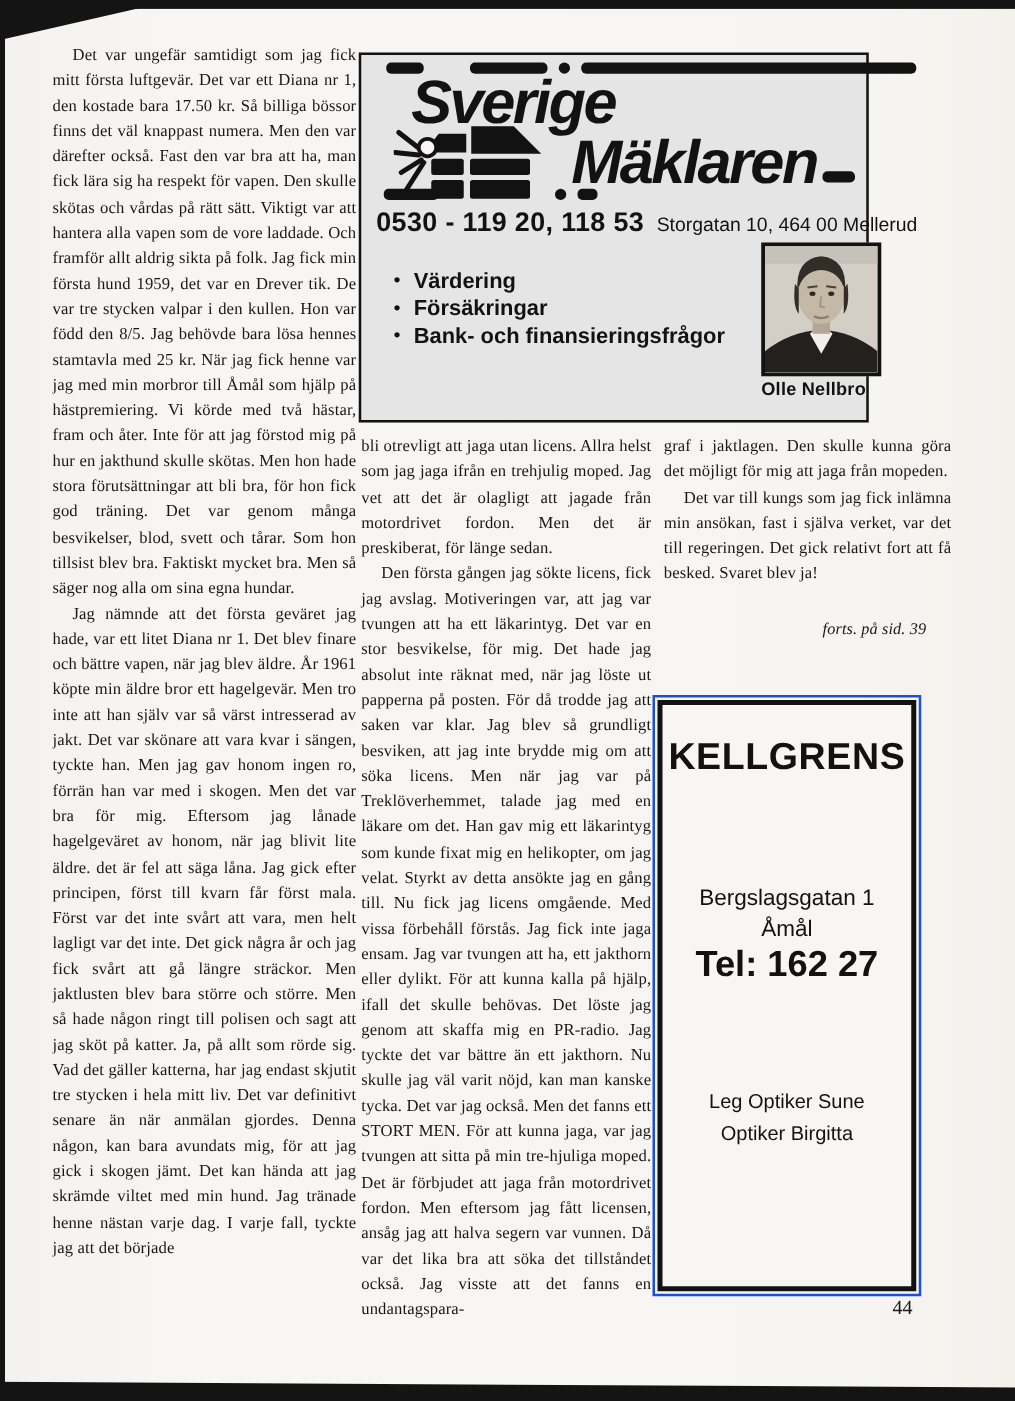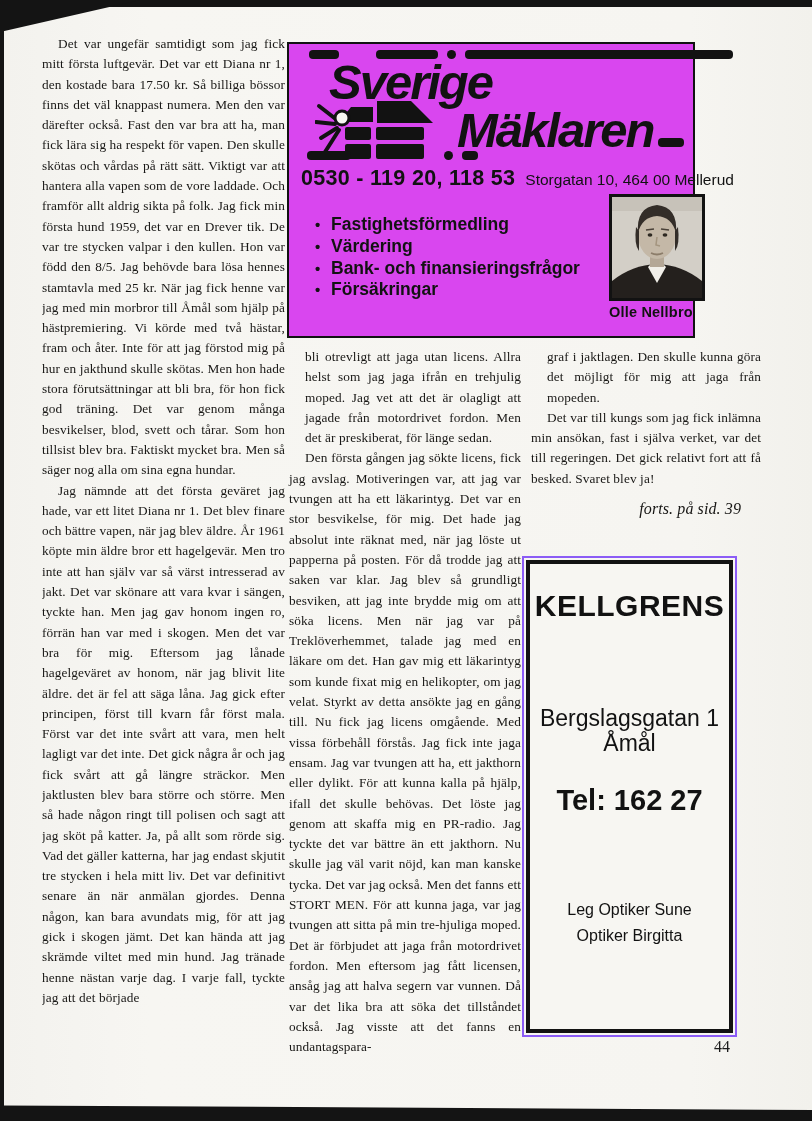--- a/index.html
+++ b/index.html
@@ -21,30 +21,30 @@
     clip-path:polygon(0 18%,100% 42%,100% 100%,0 100%);z-index:6;}
   .scan-strip-left{position:absolute;left:0;top:0;width:4px;height:1121px;background:#141414;z-index:6;}
 
   
   .col{
     position:absolute;z-index:2;color:#181715;
     font-size:13.3px;line-height:20.3px;text-align:justify;
     letter-spacing:0.1px; hyphens:auto;
   }
   .col p{margin:0;text-indent:16px;}
-  .col p.cont{text-indent:0;margin-left:16px;}
+  .col p.cont{text-indent:0;}
   .col-left{left:42px;top:34px;width:243px;height:1042px;overflow:hidden;}
   .col-mid{left:289px;top:347px;width:232px;}
   .col-right{left:531px;top:347px;width:230px;}
-  .forts{font-style:italic;text-align:right;padding-right:20px;margin-top:10px;font-size:16px;}
+  .forts{font-style:italic;text-align:right;padding-right:20px;margin-top:24px;font-size:13px;}
 
   
   .ad-maklaren{
     position:absolute;left:287px;top:42px;width:408px;height:296px;
-    border:2px solid #121212;box-sizing:border-box;background:#d946ef;z-index:3;
+    border:2px solid #121212;box-sizing:border-box;background:#e5e5e5;z-index:3;
     font-family:"Liberation Sans", sans-serif;color:#121212;
   }
   .logo{position:absolute;left:8px;top:4px;width:432px;height:116px;}
   .dashrow{position:absolute;display:flex;align-items:center;gap:9px;}
   .dash{background:#121212;height:9px;border-radius:4px;}
   .dot{background:#121212;width:9px;height:9px;border-radius:50%;}
   .brand{
     position:absolute;font-weight:bold;font-style:italic;
     font-size:49px;letter-spacing:-2px;line-height:1;color:#121212;
   }
@@ -58,32 +58,32 @@
   .services{list-style:none;margin:0;padding:0;position:absolute;left:26px;top:170px;}
   .services li{font-weight:bold;font-size:17.5px;line-height:21.8px;position:relative;padding-left:16px;}
   .services li::before{content:"•";position:absolute;left:0;top:0;font-size:15px;}
   .agent{position:absolute;left:320px;top:150px;width:100px;text-align:left;}
   .agent .photo{border:3px solid #121212;width:96px;height:107px;box-sizing:border-box;background:#d8d4cd;}
   .agent .caption{font-weight:bold;font-size:14.5px;margin-top:3px;letter-spacing:0.2px;}
 
   
   .ad-kellgrens{
     position:absolute;left:522px;top:556px;width:215px;height:481px;box-sizing:border-box;
-    border:2px solid #8b5cf6;padding:2px;background:#f7f6f2;z-index:3;
+    border:2px solid #1d4ed8;padding:2px;background:#f7f6f2;z-index:3;
     font-family:"Liberation Sans", sans-serif;color:#121212;
   }
   .ad-kellgrens .inner{
     border:4px solid #121212;width:100%;height:100%;box-sizing:border-box;
     display:flex;flex-direction:column;align-items:center;text-align:center;
   }
   .opt-name{font-weight:bold;font-size:30px;line-height:40px;letter-spacing:0.5px;}
   .opt-name.first{margin-top:22px;}
-  .opt-addr{font-size:23px;line-height:25px;}
+  .opt-addr{font-size:18px;line-height:25px;}
   .opt-addr.first{margin-top:80px;}
-  .opt-tel{font-weight:bold;font-size:29px;margin-top:28px;}
+  .opt-tel{font-weight:bold;font-size:29px;}
   .opt-staff{font-size:16px;line-height:26px;}
   .opt-staff.first{margin-top:80px;}
 
   .page-number{position:absolute;left:714px;top:1038px;font-size:16px;color:#1c1c1c;z-index:4;}
 </style>
 </head>
 <body>
 
 <div class="paper"></div>
 
@@ -121,24 +121,23 @@
       <span class="dash" style="width:44px"></span>
       <span class="dot" style="margin-left:84px"></span>
       <span class="dash" style="width:16px"></span>
     </div>
   </div>
   <div class="ad-phone-row">
     <span class="ad-phone">0530 - 119 20, 118 53</span>
     <span class="ad-address">Storgatan 10, 464 00 Mellerud</span>
   </div>
   <ul class="services">
-    <li>Fastighetsförmedling</li>
     <li>Värdering</li>
+    <li>Försäkringar</li>
     <li>Bank- och finansieringsfrågor</li>
-    <li>Försäkringar</li>
   </ul>
   <div class="agent">
     <div class="photo">
       <svg width="90" height="101" viewBox="0 0 90 101">
         <rect x="0" y="0" width="90" height="101" fill="#d3cfc7"></rect>
         <rect x="0" y="0" width="90" height="14" fill="#c7c2b9"></rect>
         <path d="M0,101 L0,84 Q20,68 45,67 Q70,68 90,84 L90,101 Z" fill="#24201d"></path>
         <polygon points="36,70 45,86 54,70 50,66 40,66" fill="#f1efe9"></polygon>
         <rect x="38" y="56" width="14" height="14" fill="#b4a796"></rect>
         <ellipse cx="45" cy="38" rx="19" ry="24" fill="#c4b8a7"></ellipse>

